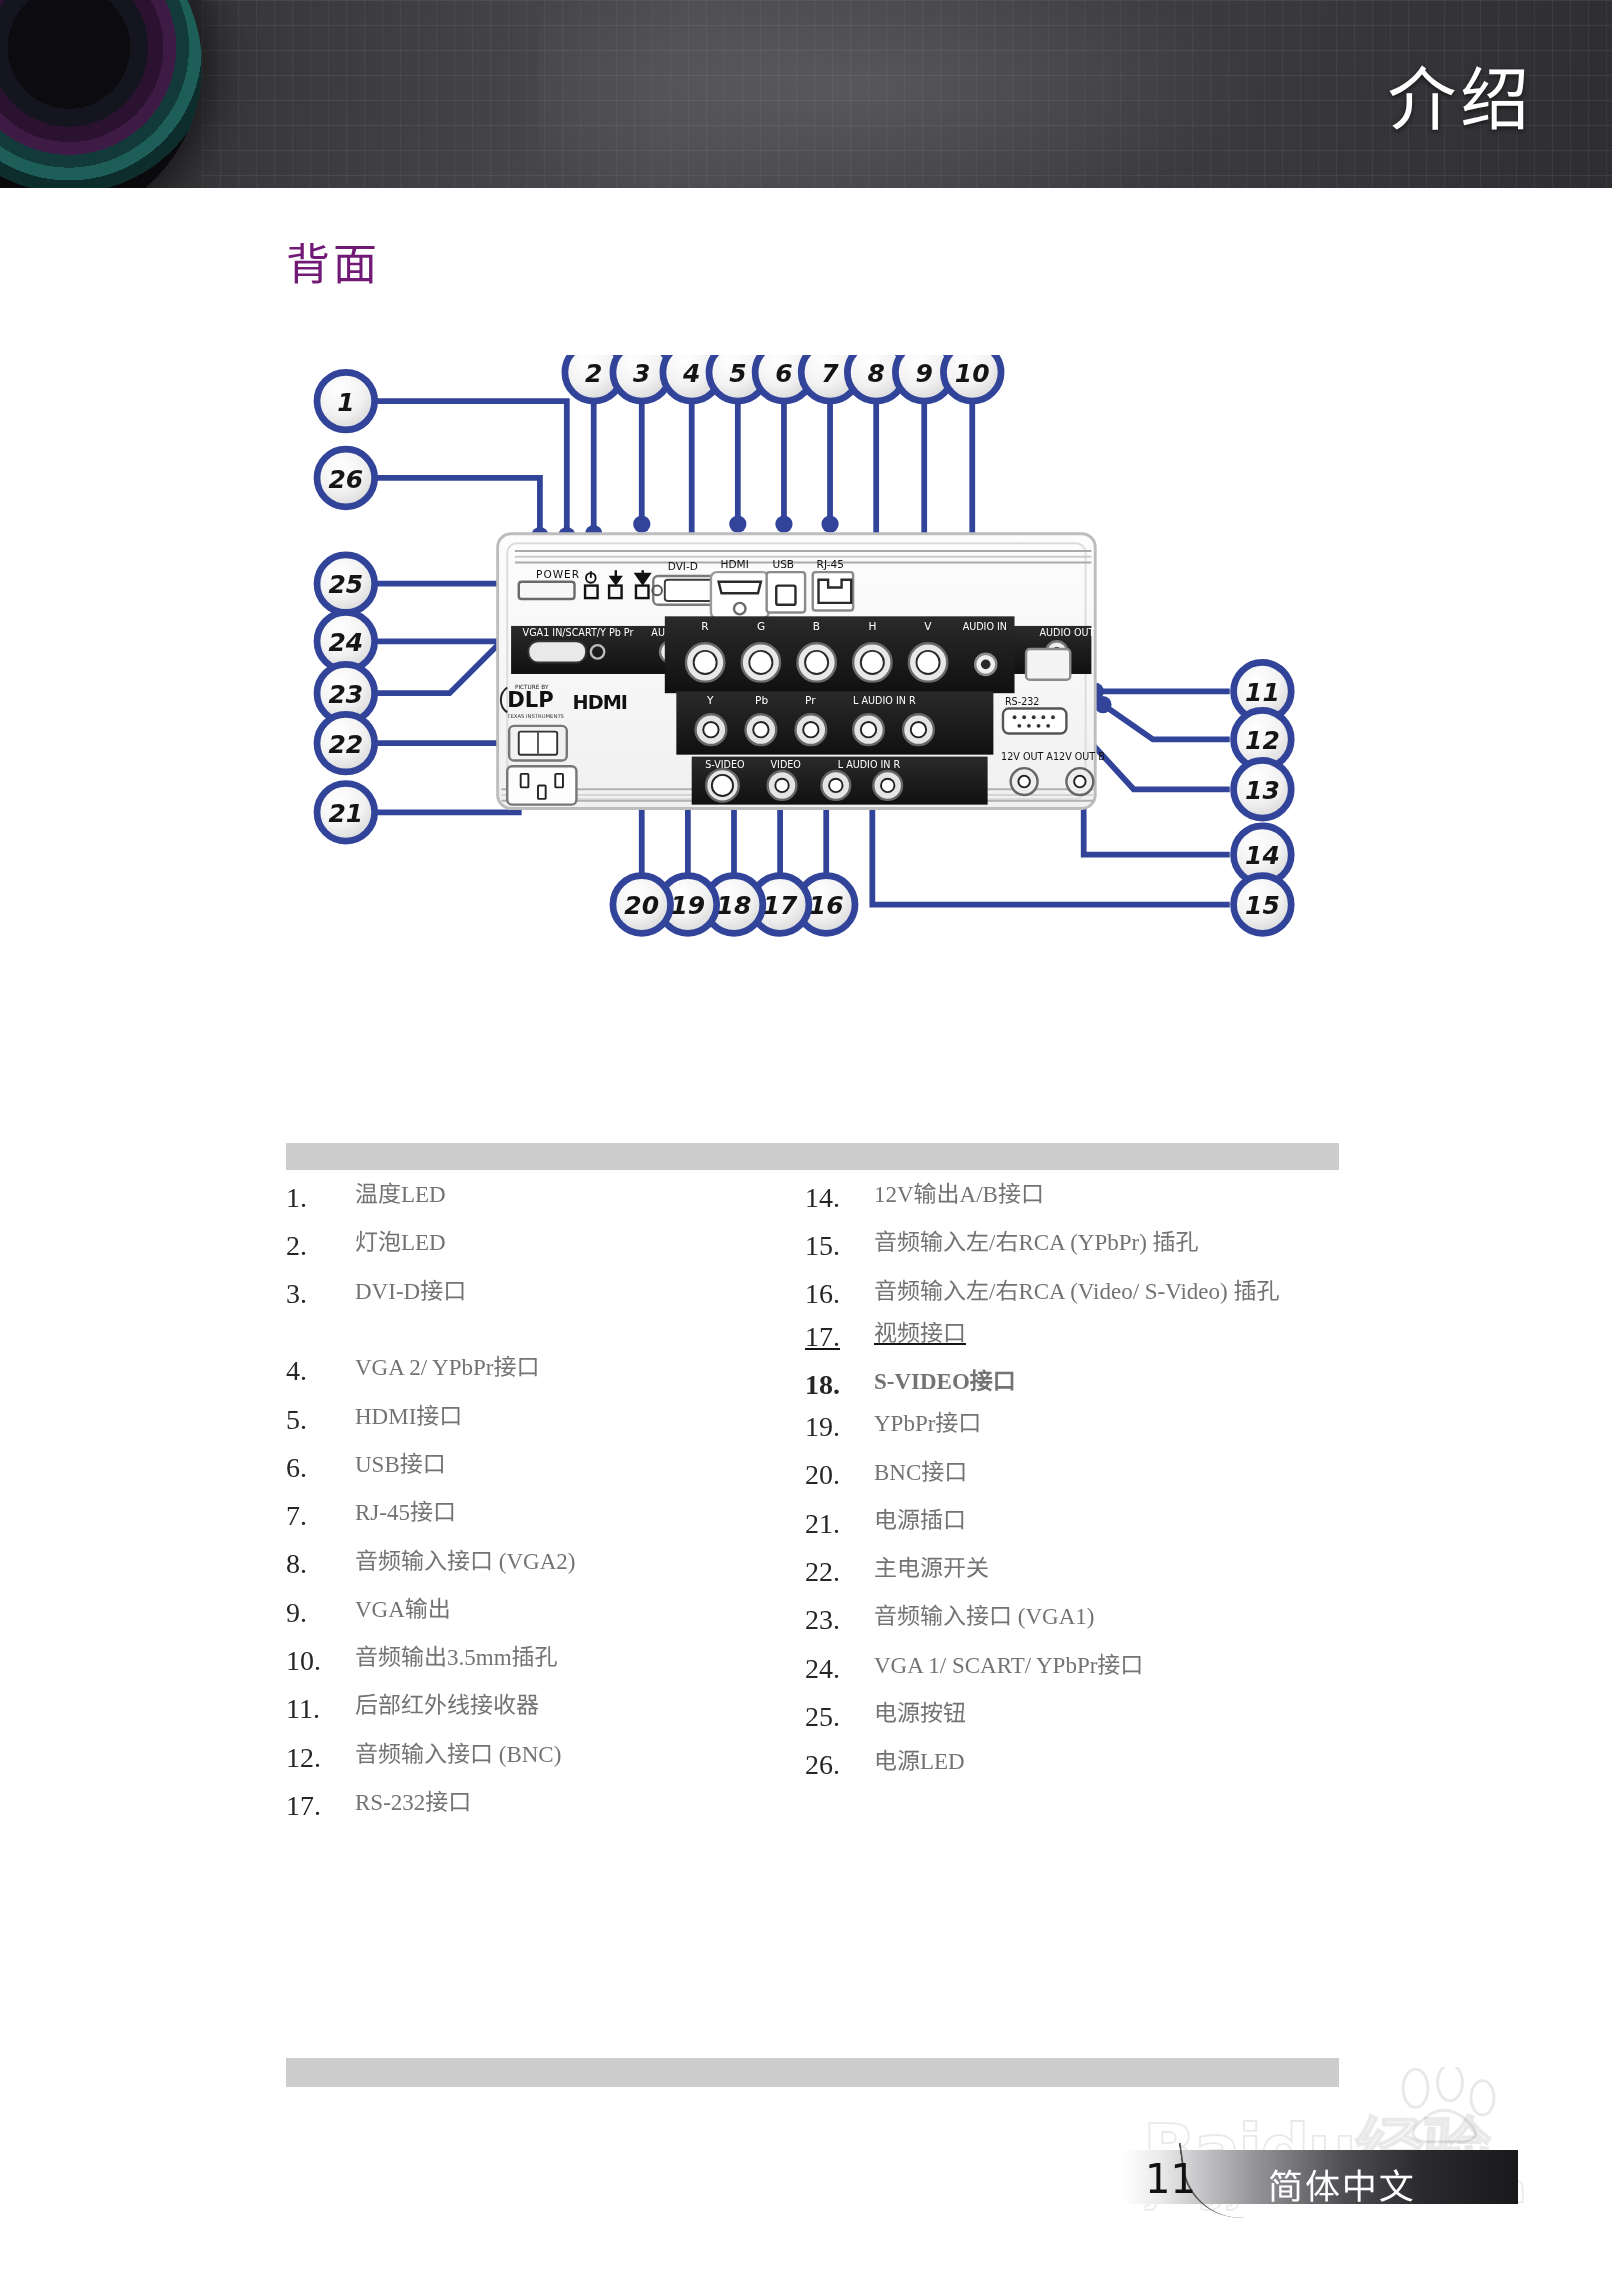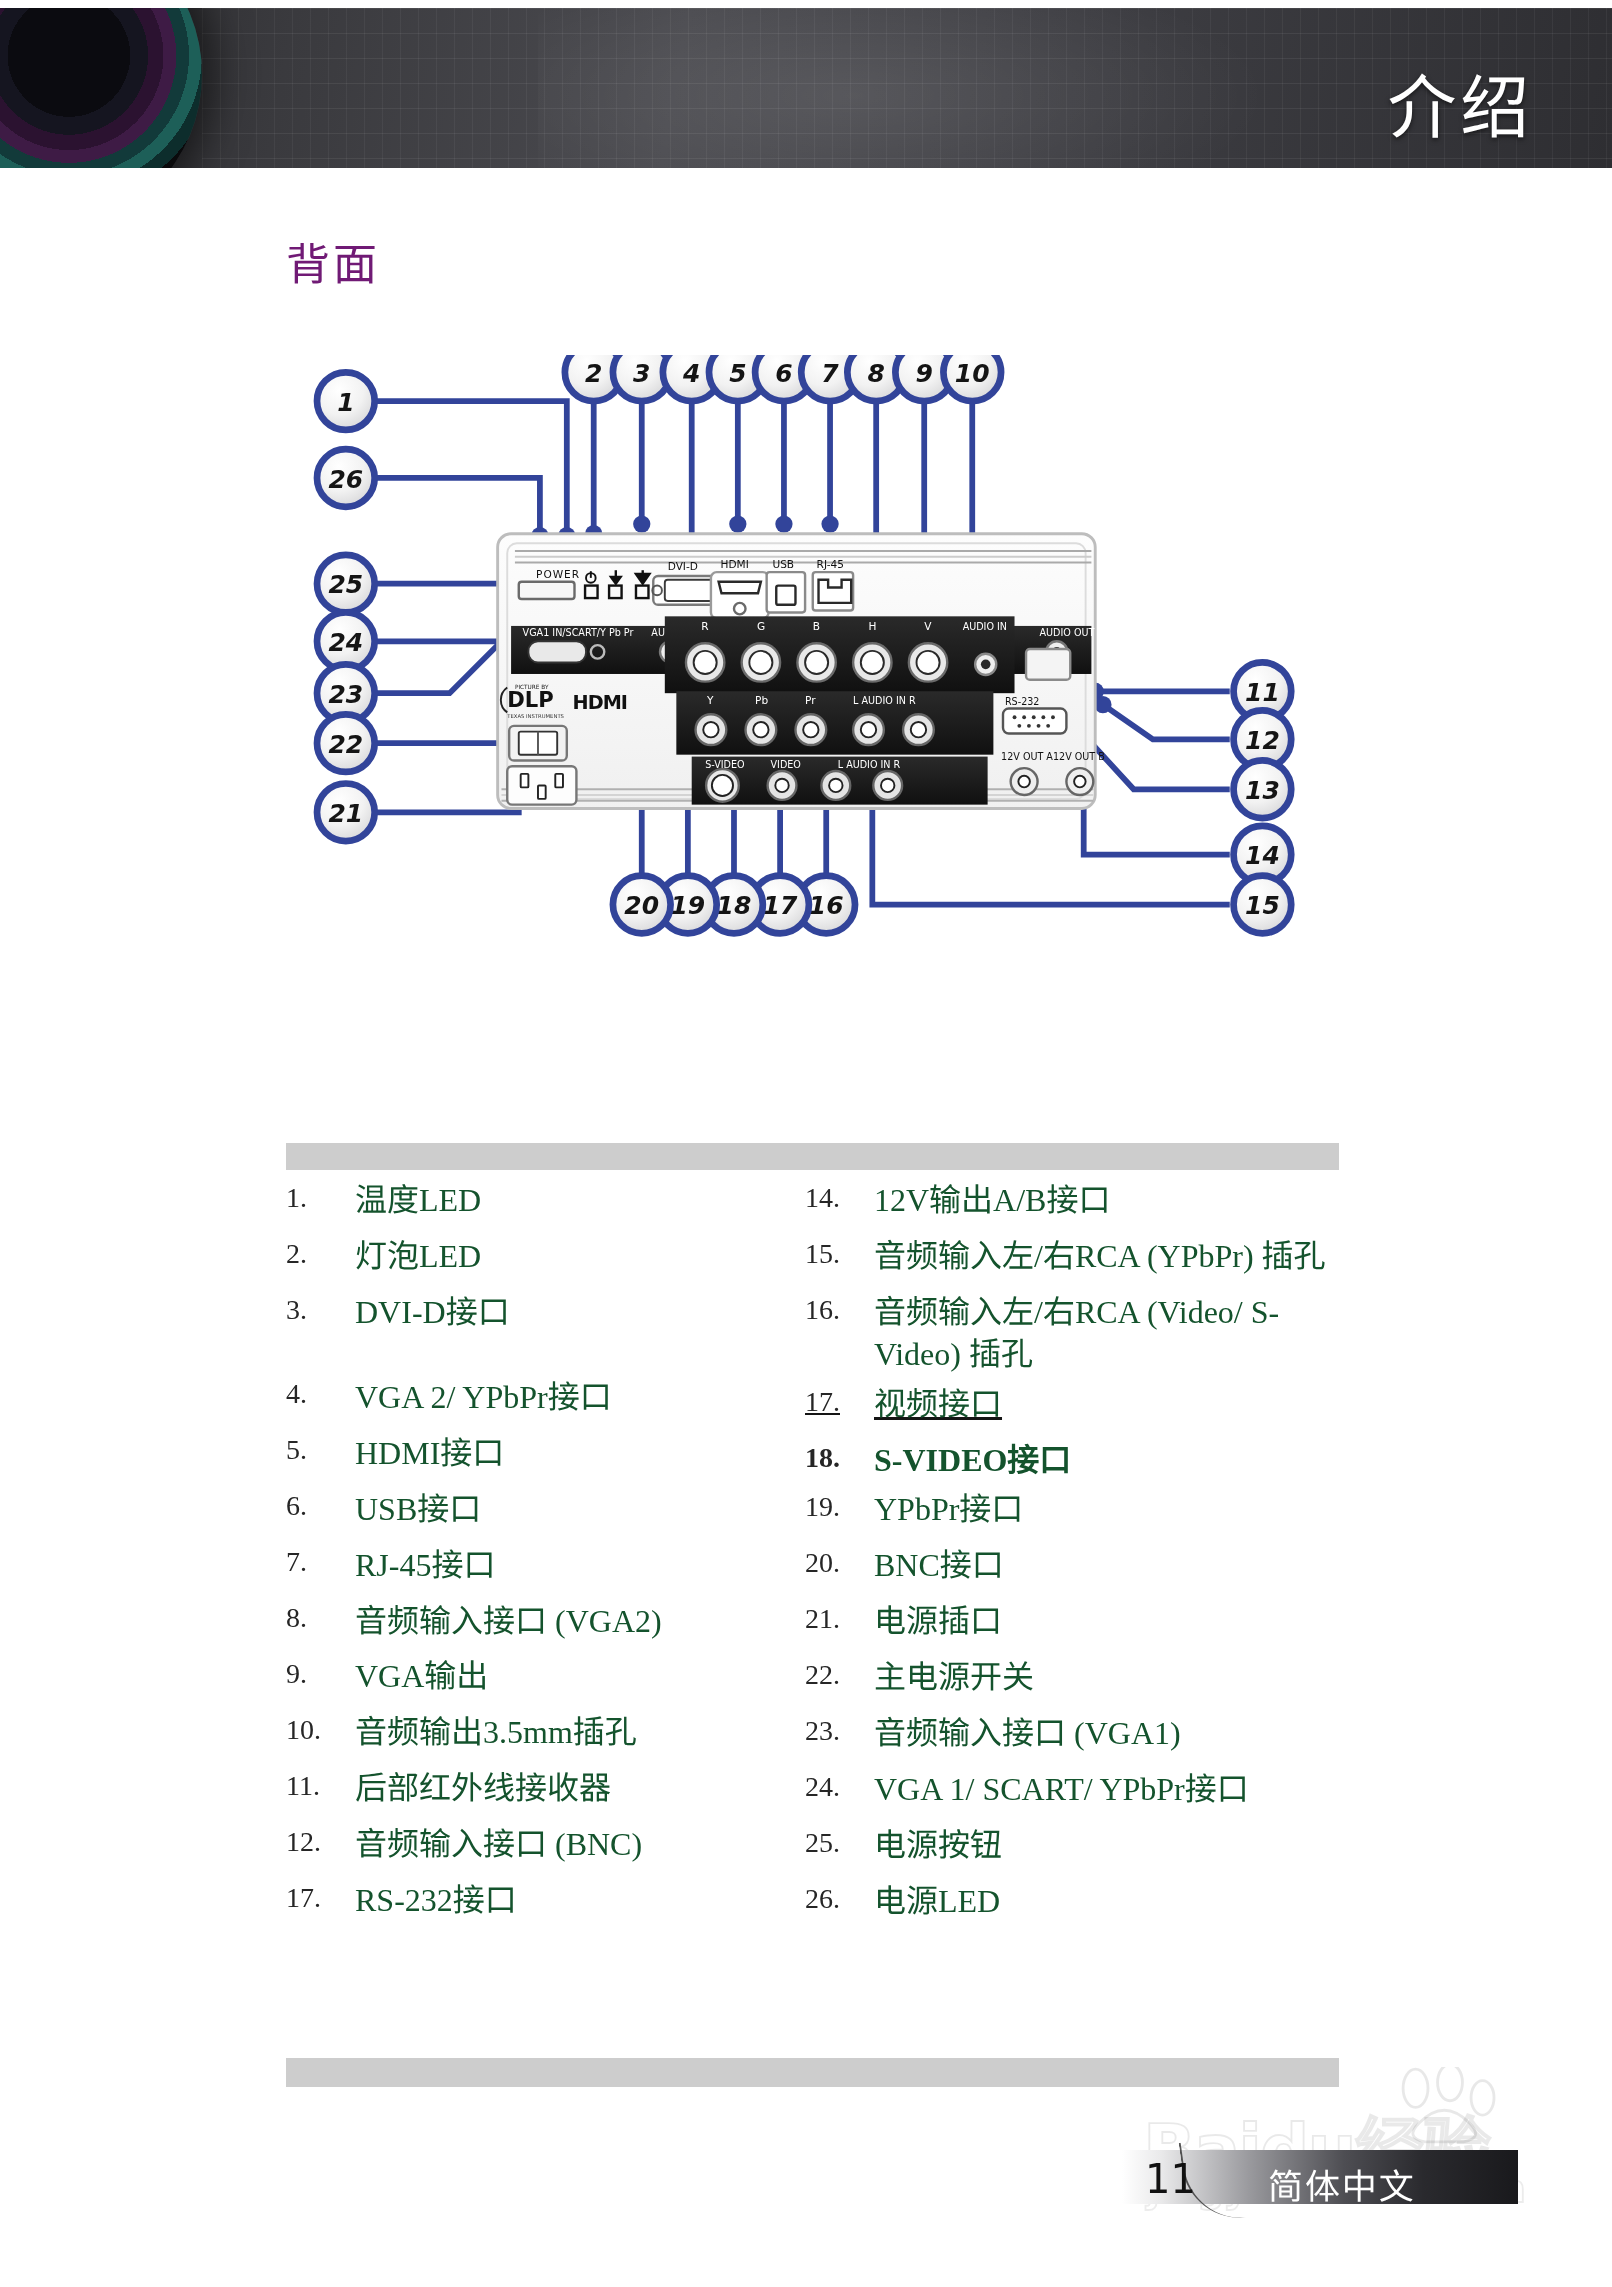--- a/index.html
+++ b/index.html
@@ -6,21 +6,21 @@
   body{
     width:1612px;height:2287px;
     background:#ffffff;
     font-family:"Liberation Serif", serif;
     position:relative;
     overflow:hidden;
   }
 
   
   .header{
-    position:absolute;left:0;top:8px;width:1612px;height:160px;
+    position:absolute;left:0;top:0;width:1612px;height:188px;
     background:linear-gradient(100deg,#2b2b2e 0%,#3a3a3e 18%,#4a4a4f 42%,#3d3d42 68%,#2e2e32 100%);
     overflow:hidden;
   }
   .header .grid{
     position:absolute;left:202px;top:0;right:0;bottom:0;
     background-image:
       repeating-linear-gradient(to right, rgba(255,255,255,.055) 0 1px, transparent 1px 18px),
       repeating-linear-gradient(to bottom, rgba(255,255,255,.075) 0 1px, transparent 1px 25px);
     opacity:.9;
   }
@@ -76,21 +76,21 @@
   .col-right{left:519px;width:538px;}
   .li{display:flex;align-items:flex-start;margin-bottom:0;}
   .li .num{
     width:69px;flex:0 0 69px;text-align:left;
     font-size:28px;color:#262626;padding-top:1.9px;
     font-family:"Liberation Serif", serif;
   }
   .li .lbl{
     flex:1;line-height:1.30;
     font-family:"Liberation Serif", serif;
-    font-size:32px;color:#14532d;
+    font-size:23px;color:#737373;
   }
 
   
   .watermark{
     position:absolute;left:1143px;top:2075px;width:413px;height:154px;
     pointer-events:none;user-select:none;
   }
   .wm-text{
     position:absolute;left:0;top:19px;
     font-family:"DejaVu Sans", sans-serif;font-size:69px;font-weight:bold;

